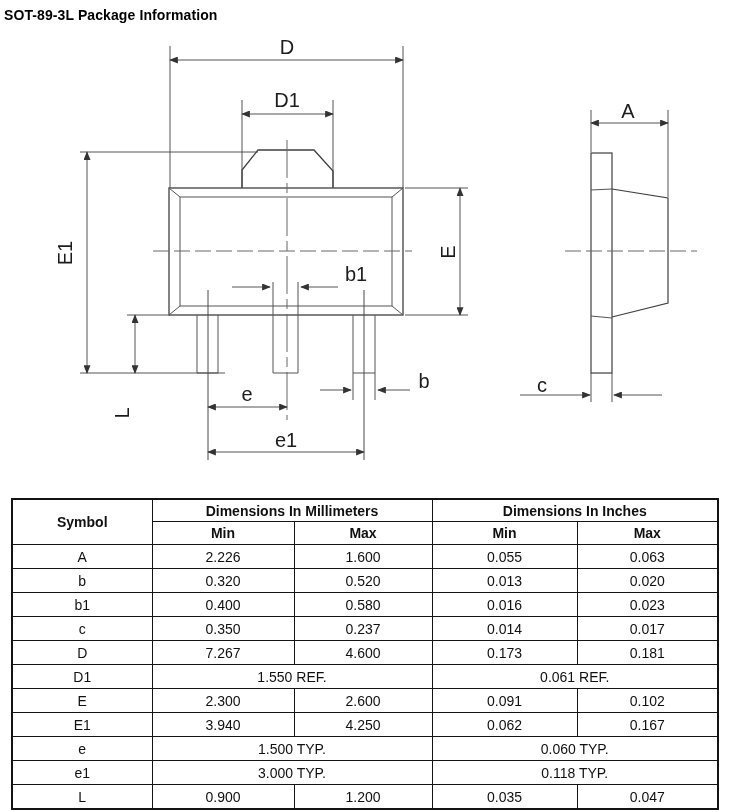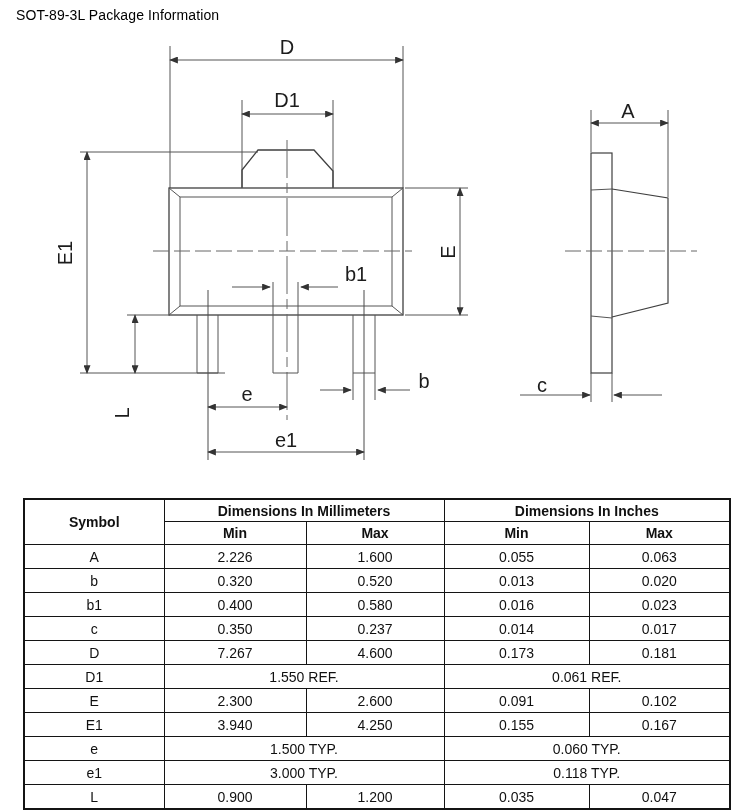--- a/index.html
+++ b/index.html
@@ -1,29 +1,29 @@
 <!DOCTYPE html>
 <html><head>
 <meta charset="utf-8">
 <style>
   html,body{margin:0;padding:0;}
   body{
     width:739px;height:810px;position:relative;background:#ffffff;
     font-family:"Liberation Sans",sans-serif;color:#111;overflow:hidden;
   }
   .page-title{
-    position:absolute;left:16px;top:7px;
-    font-size:14px;font-weight:normal;color:#000;letter-spacing:.1px;
+    position:absolute;left:4px;top:7px;
+    font-size:14px;font-weight:bold;color:#000;letter-spacing:.1px;
   }
   .drawing-svg{position:absolute;left:0;top:0;}
   svg text{
     font-family:"Liberation Sans",sans-serif;font-size:20px;fill:#1c1c1c;
   }
   .dims-table{
-    position:absolute;left:23px;top:498px;width:706px;
+    position:absolute;left:11px;top:498px;width:706px;
     border-collapse:collapse;table-layout:fixed;
     font-size:14px;color:#101010;background:#fff;
     border:2px solid #141414;
   }
   .dims-table th,.dims-table td{
     border:1px solid #141414;text-align:center;vertical-align:middle;
     padding:0;height:23px;line-height:1;overflow:hidden;white-space:nowrap;
   }
   .dims-table thead th{font-weight:bold;}
   .dims-table tr.hdr1 th{height:21px;}
@@ -225,21 +225,21 @@
       <td>E</td>
       <td>2.300</td>
       <td>2.600</td>
       <td>0.091</td>
       <td>0.102</td>
     </tr>
     <tr>
       <td>E1</td>
       <td>3.940</td>
       <td>4.250</td>
-      <td>0.155</td>
+      <td>0.062</td>
       <td>0.167</td>
     </tr>
     <tr>
       <td>e</td>
       <td colspan="2">1.500 TYP.</td>
       <td colspan="2">0.060 TYP.</td>
     </tr>
     <tr>
       <td>e1</td>
       <td colspan="2">3.000 TYP.</td>

